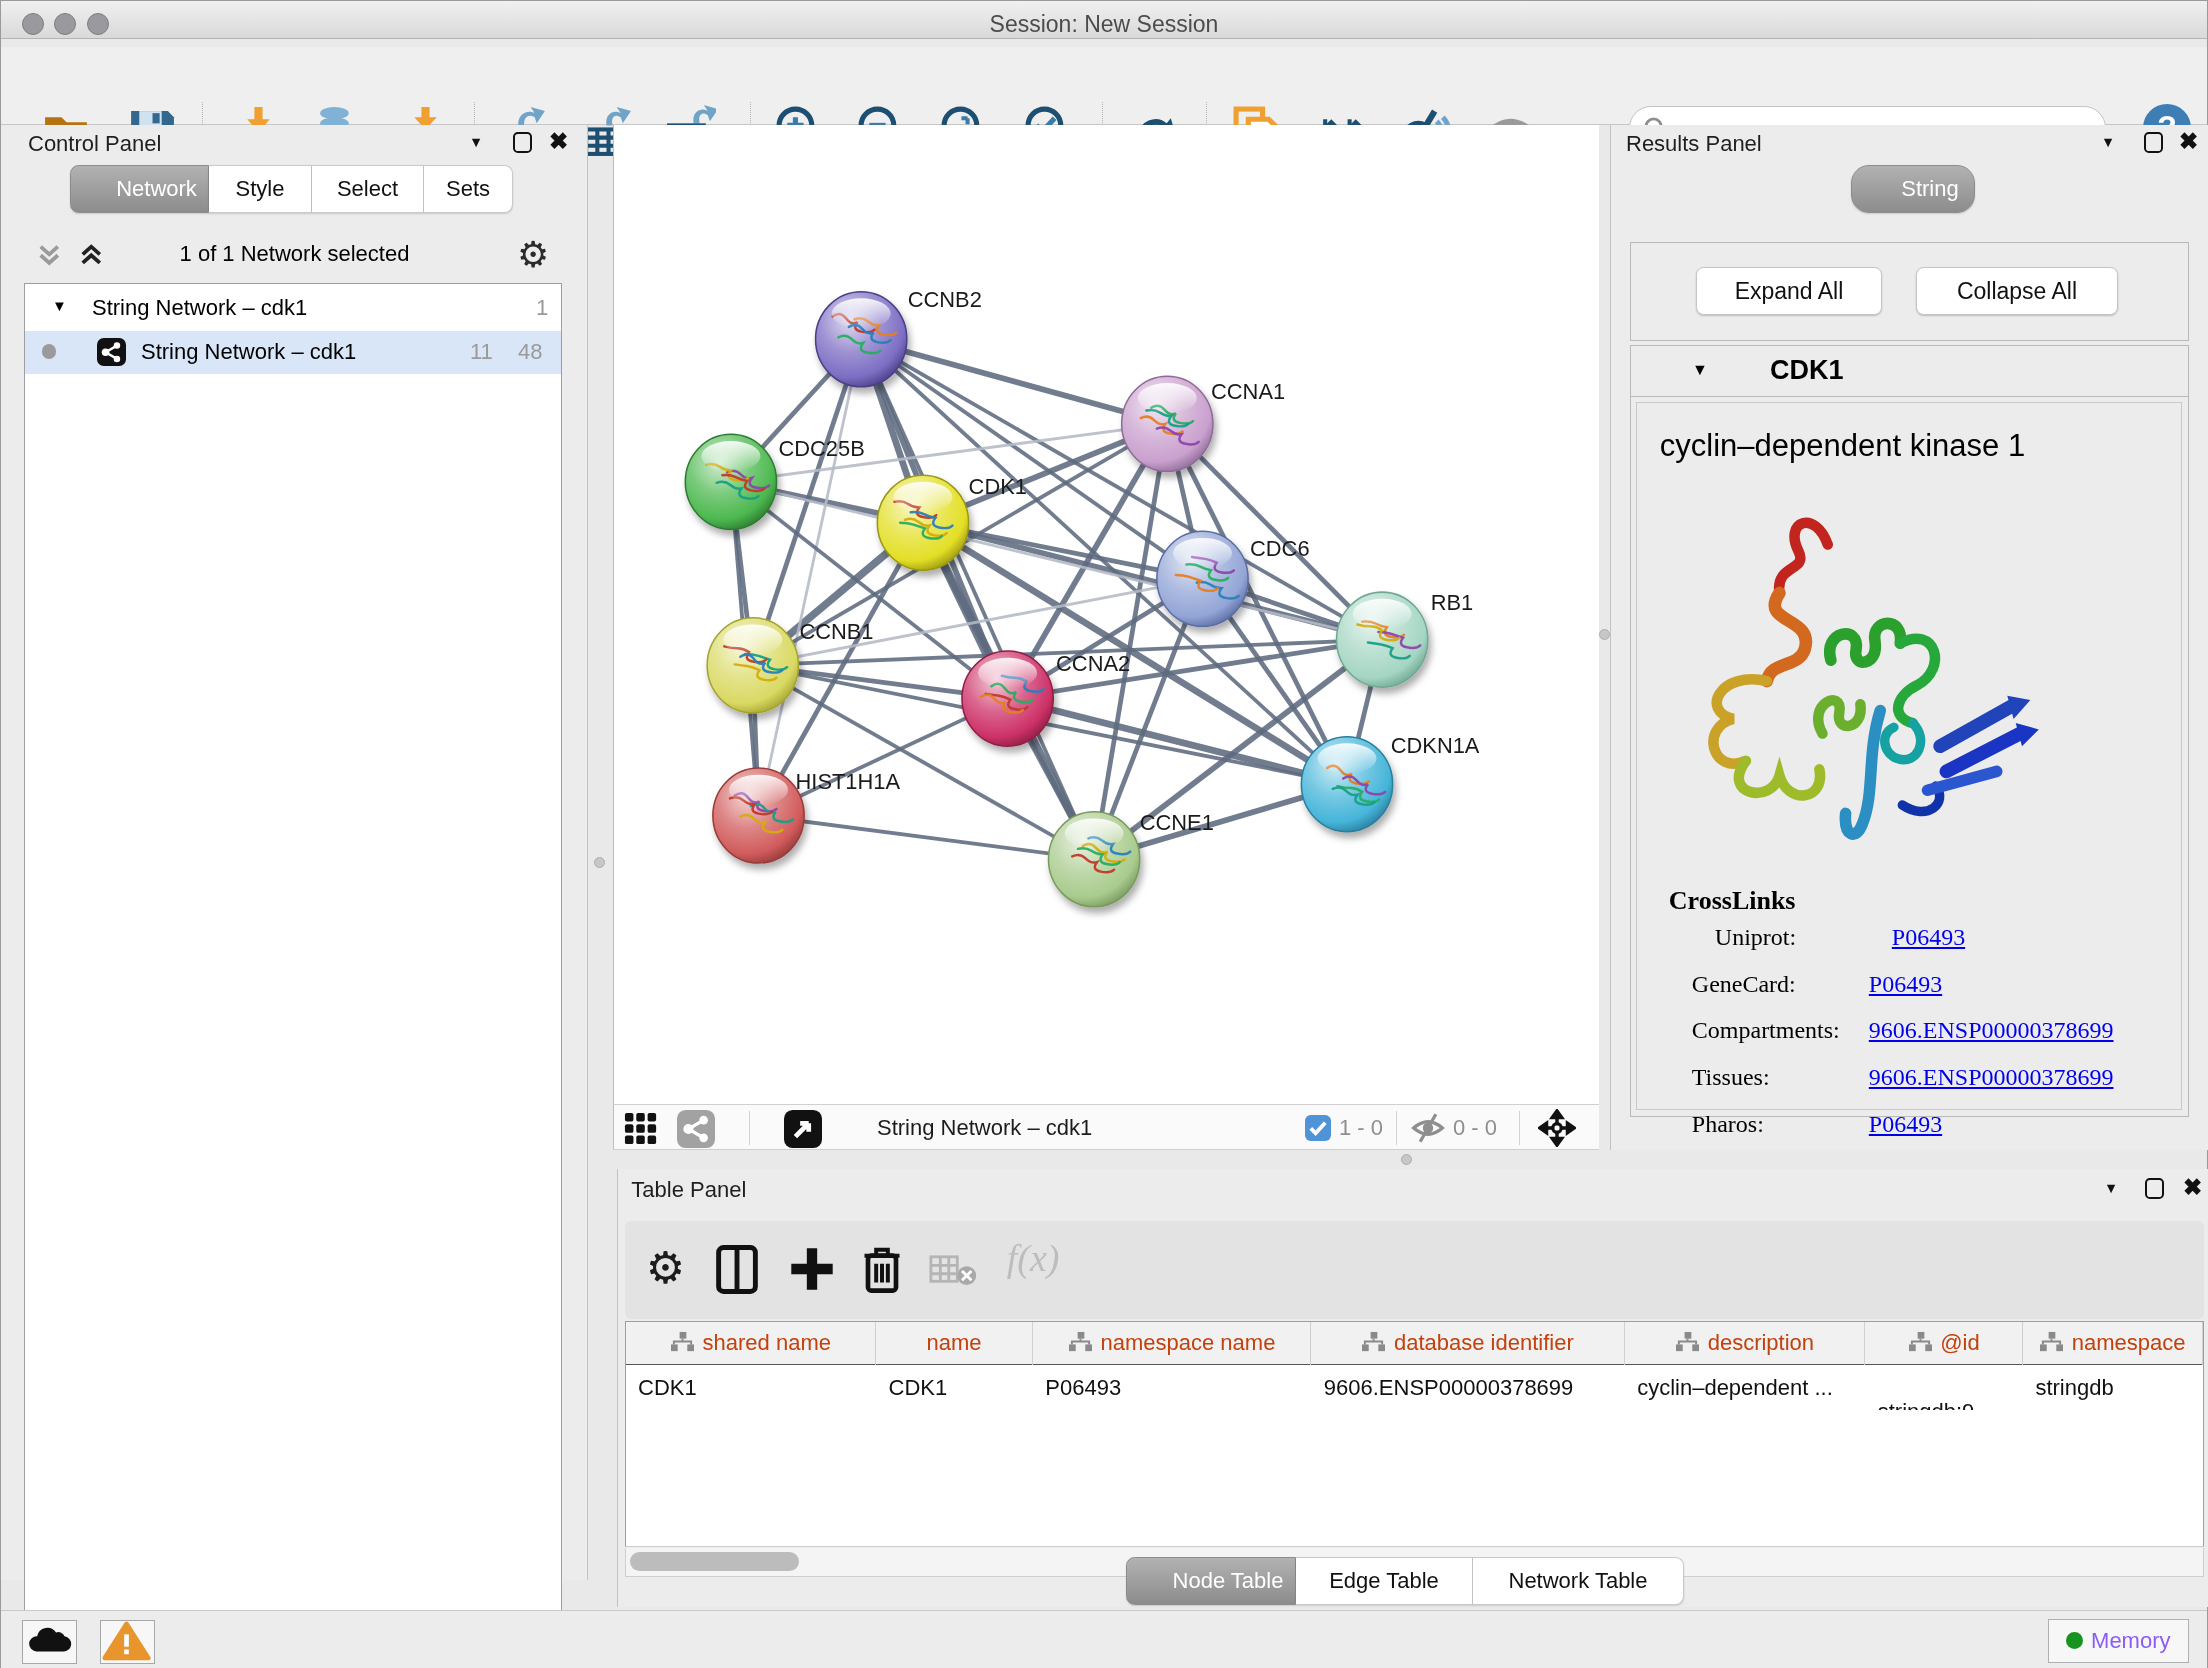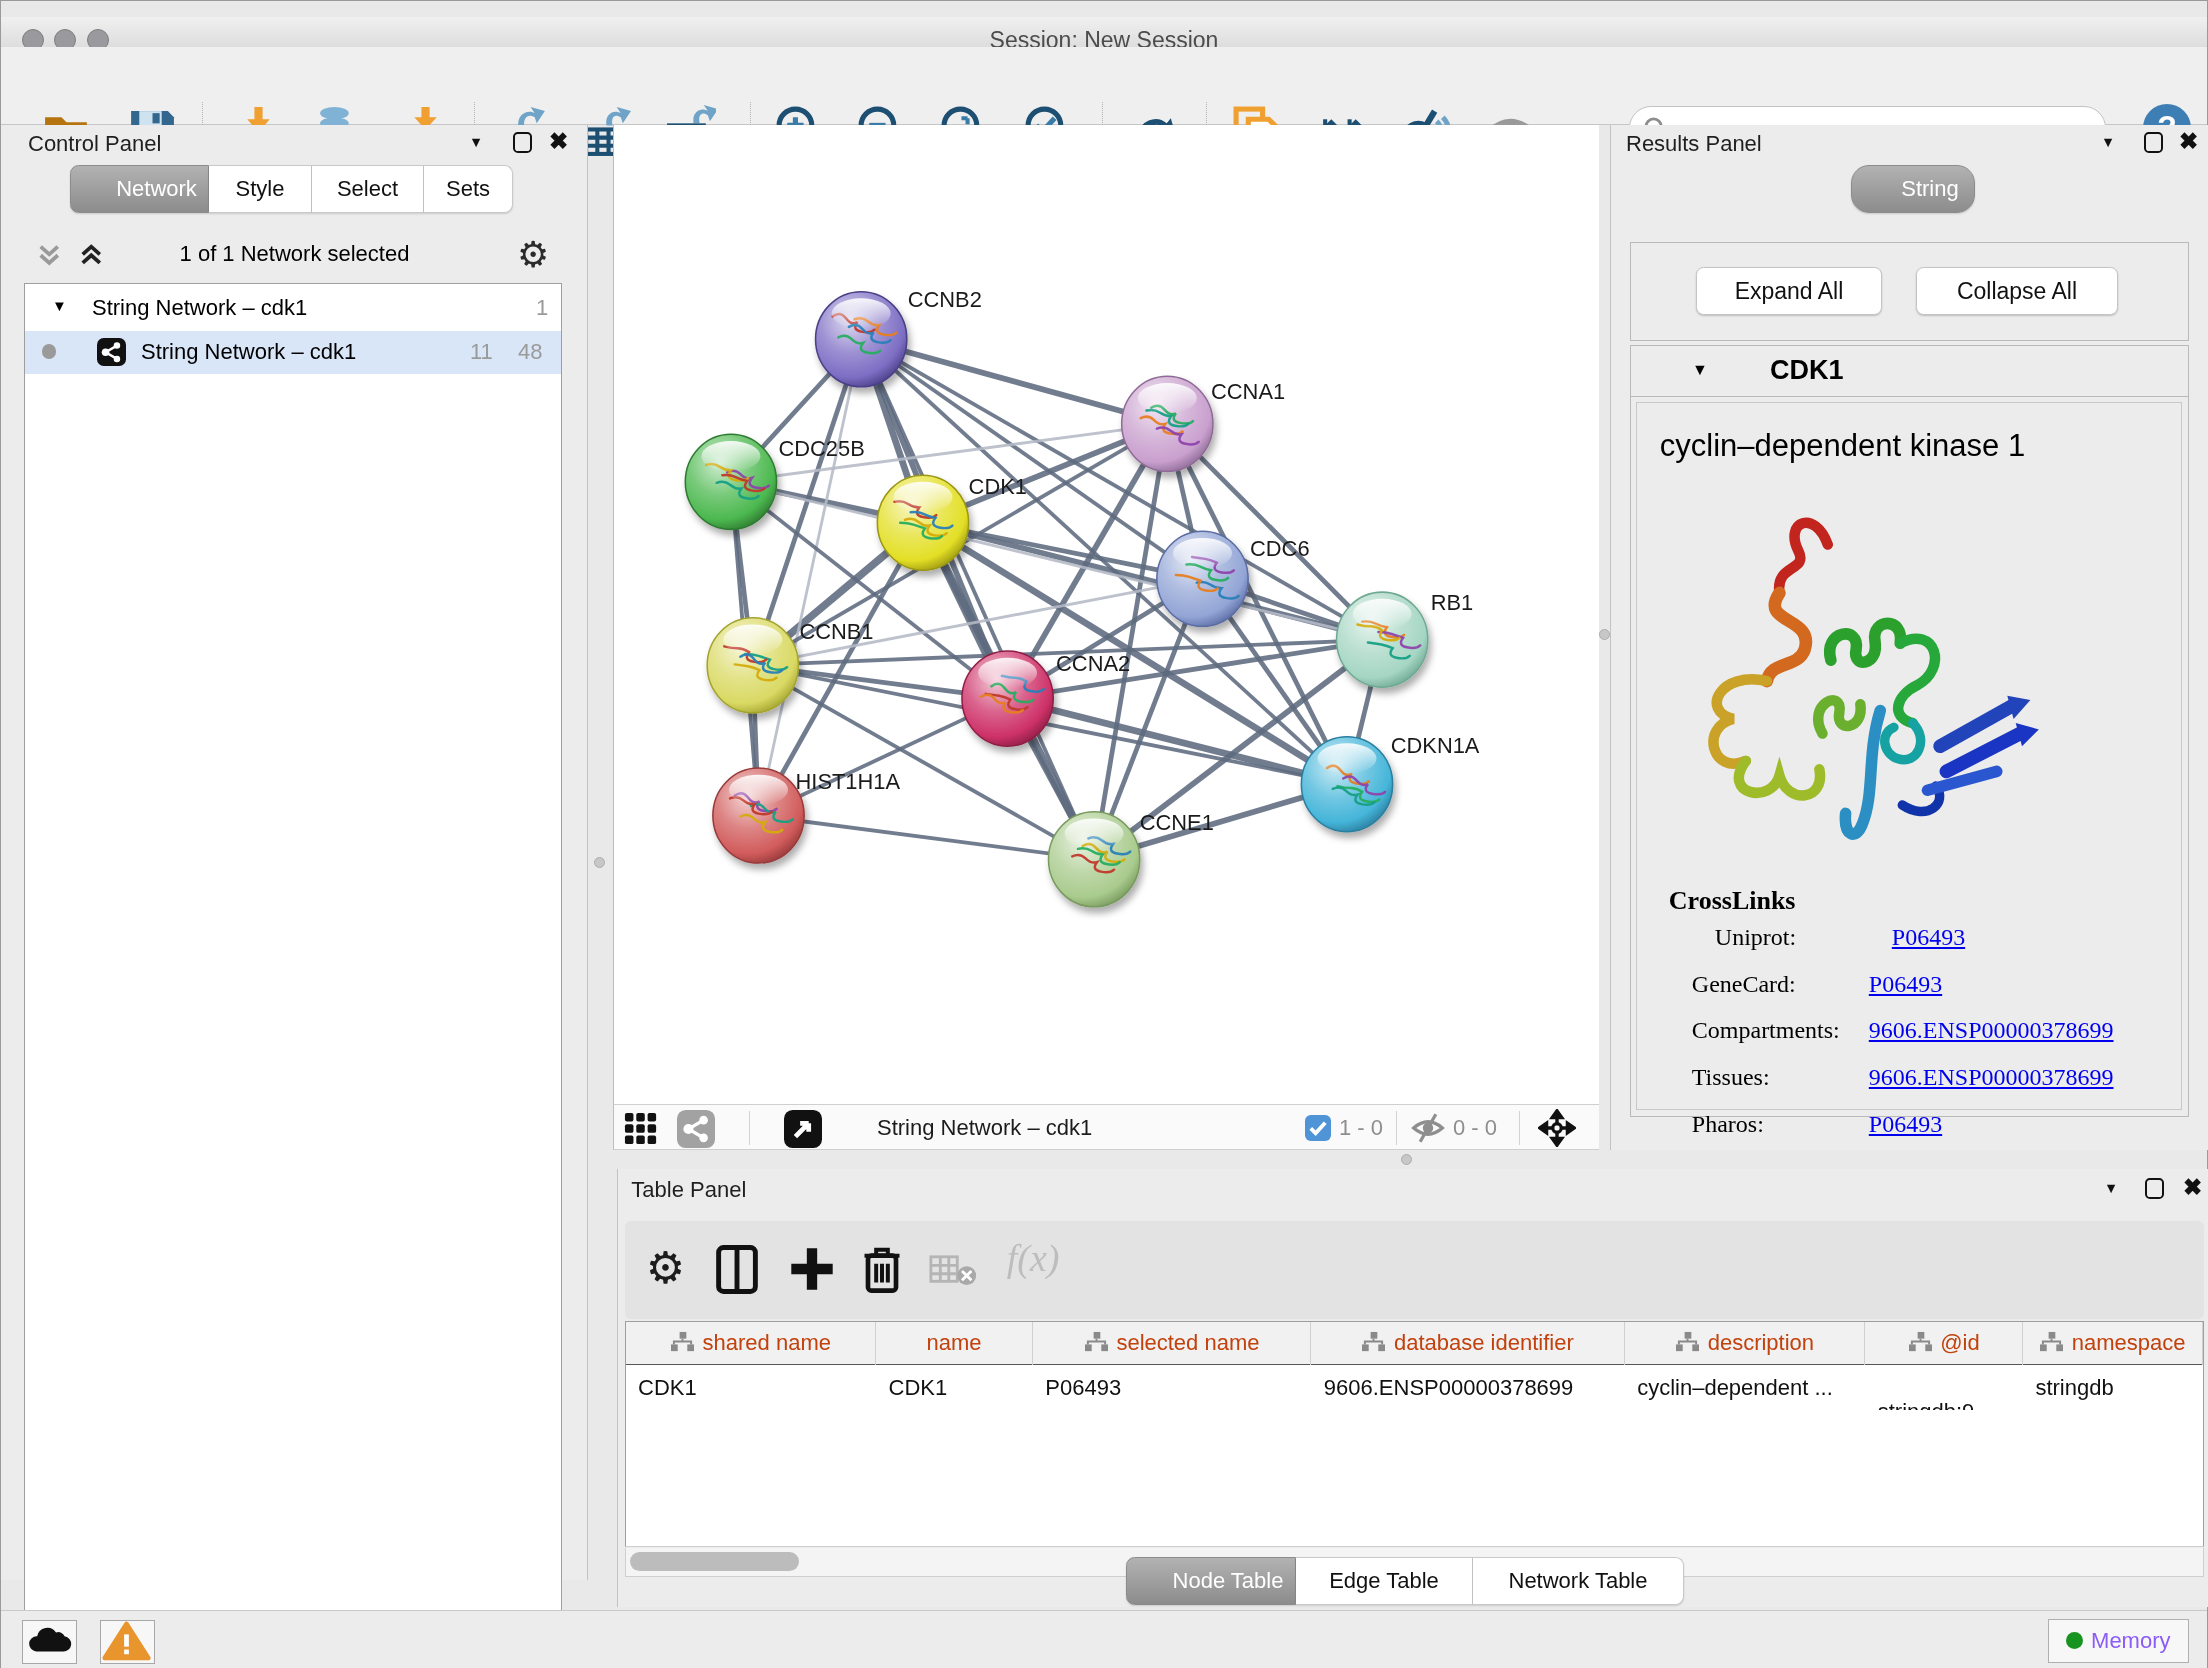--- a/index.html
+++ b/index.html
@@ -1,21 +1,21 @@
 <!DOCTYPE html>
 <html style="font-size:15px"><head>
 <meta charset="utf-8">
 <style>
   * { box-sizing: border-box; margin: 0; padding: 0; }
   html,body { width:2208px; height:1668px; overflow:hidden;
     font-family:"Liberation Sans", sans-serif; background:#e9e9e9; }
   .window { position:absolute; inset:0; border:1px solid #9a9a9a; background:#e9e9e9; }
 
   
-  .titlebar { position:absolute; left:0; top:16px; width:100%; height:38px;
+  .titlebar { position:absolute; left:0; top:0; width:100%; height:38px;
     background:linear-gradient(#f0f0f0,#d9d9d9); border-bottom:1px solid #b5b5b5; }
   .tl-circle { position:absolute; top:12.4px; width:22px; height:22px; border-radius:50%;
     background:#9a9a9e; border:1px solid #7e7e82; }
   .win-title { position:absolute; top:9.5px; width:100%; text-align:center;
     font-size:23px; color:#4c4c4c; }
 
   
   .toolbar { position:absolute; left:0; top:46px; width:100%; height:78px;
     background:#efefef; border-bottom:1px solid #c6c6c6; }
   .tb-icon { position:absolute; top:55px; width:53px; height:53px; margin-top:-27px; top:85px; }
@@ -692,21 +692,21 @@
               </g>
             </svg><span>shared name</span></div>
           <div class="tbl-hcell" style="width: 157px;"><span>name</span></div>
           <div class="tbl-hcell" style="width: 279px;"><svg width="25" height="23" viewBox="0 0 26 24" style="vertical-align:-3.8px;margin-right:7.6px">
               <g fill="#8a8a8a">
                 <rect x="10" y="1" width="7" height="7"></rect>
                 <rect x="1" y="14" width="7" height="7"></rect>
                 <rect x="18" y="14" width="7" height="7"></rect>
                 <path d="M13 8 v4 M4 14 v-3 h18 v3" stroke="#8a8a8a" stroke-width="2" fill="none"></path>
               </g>
-            </svg><span>selected name</span></div>
+            </svg><span>namespace name</span></div>
           <div class="tbl-hcell" style="width: 314px;"><svg width="25" height="23" viewBox="0 0 26 24" style="vertical-align:-3.8px;margin-right:7.6px">
               <g fill="#8a8a8a">
                 <rect x="10" y="1" width="7" height="7"></rect>
                 <rect x="1" y="14" width="7" height="7"></rect>
                 <rect x="18" y="14" width="7" height="7"></rect>
                 <path d="M13 8 v4 M4 14 v-3 h18 v3" stroke="#8a8a8a" stroke-width="2" fill="none"></path>
               </g>
             </svg><span>database identifier</span></div>
           <div class="tbl-hcell" style="width: 241px;"><svg width="25" height="23" viewBox="0 0 26 24" style="vertical-align:-3.8px;margin-right:7.6px">
               <g fill="#8a8a8a">

